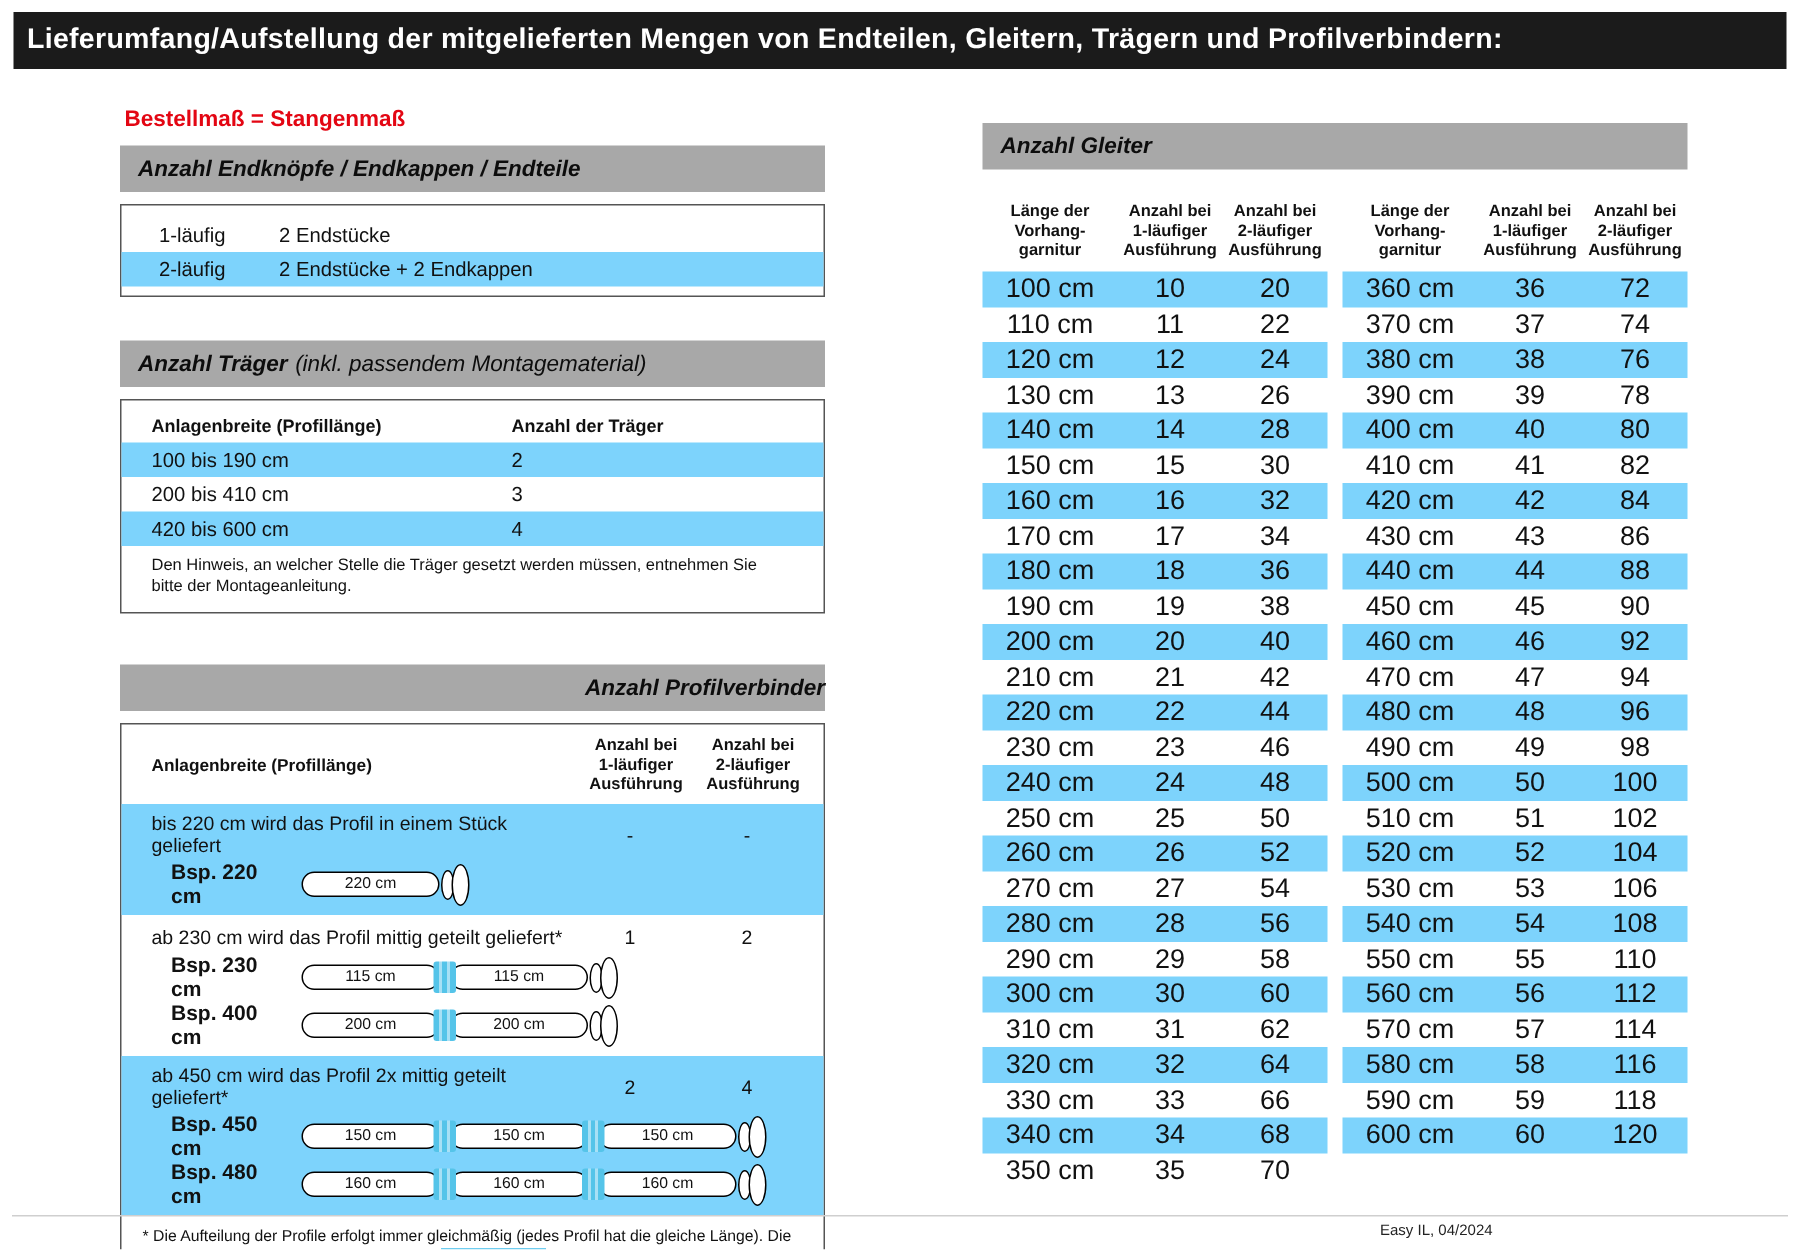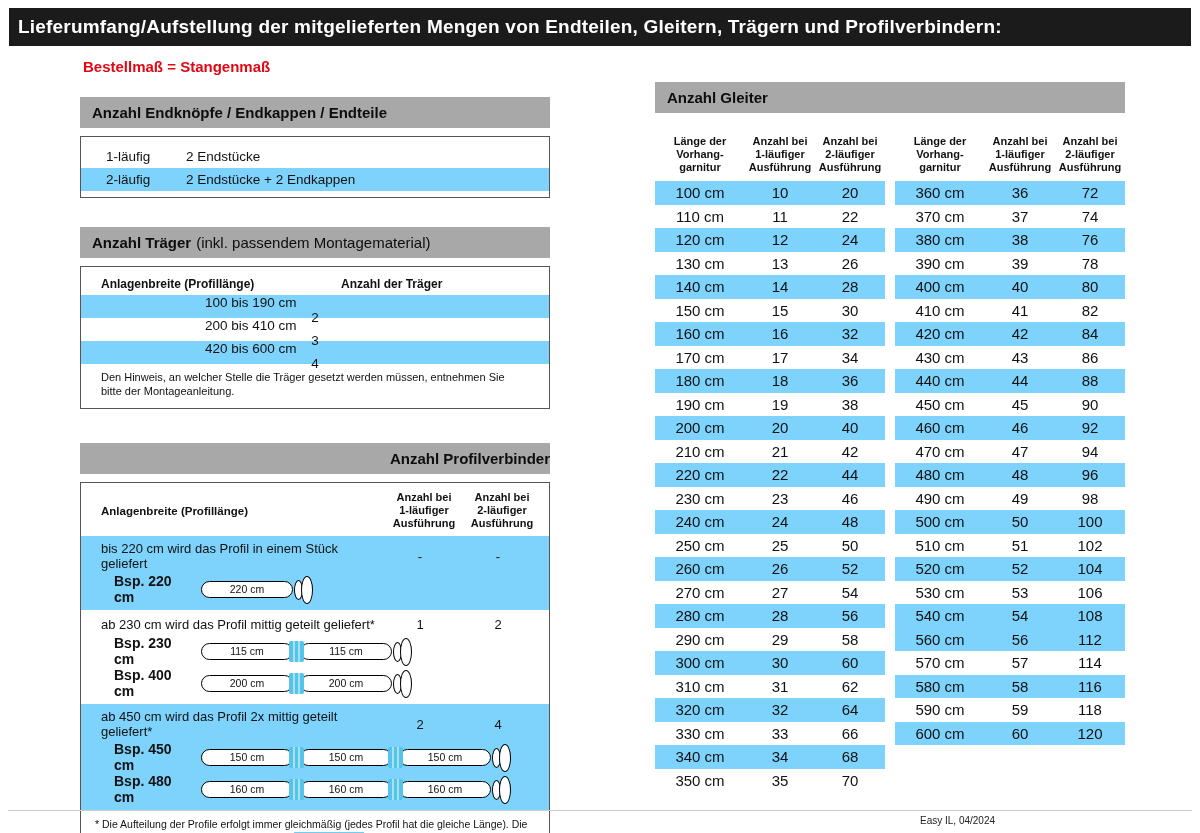--- a/index.html
+++ b/index.html
@@ -9,46 +9,46 @@
     font-family:"Liberation Sans", sans-serif; color:#111; overflow:hidden;
   }
   
   .topbar {
     position:absolute; left:9px; top:8px; width:1182px; height:38px;
     background:#1b1b1b; color:#ffffff; display:flex; align-items:center;
     padding-left:9px; font-size:19px; font-weight:bold; letter-spacing:.2px;
   }
   
   .subtitle {
-    position:absolute; left:83px; top:58px; font-size:15px; font-weight:bold; color:#e30613;
+    position:absolute; left:83px; top:71px; font-size:15px; font-weight:bold; color:#e30613;
   }
   
   .left-col  { position:absolute; left:80px;  top:97px; width:470px; }
   .right-col { position:absolute; left:655px; top:82px; width:470px; }
   
   .sec-header {
     height:31px; background:#a8a8a8; display:flex; align-items:center;
-    padding-left:12px; font-size:15px; font-weight:bold; color:#0d0d0d;
+    padding-left:12px; font-size:15px; font-weight:bold; color:#0d0d0d;font-style:italic;
   }
   .sec-header .normal { font-weight:normal; margin-left:5px; }
   .mt1 { margin-top:29px; }
   .mt2 { margin-top:34px;justify-content:flex-end; }
   
   .box { border:1px solid #555; background:#fff; margin-top:8px; }
   .shade { background:#7dd3fc; }
   
   .endteile-box { padding:8px 0 6px; }
   .simple-row { display:flex; height:23px; align-items:center; font-size:13.5px; }
   .simple-row .c1 { width:105px; padding-left:25px; }
   .simple-row .c2 { flex:1; }
   
   .traeger-box { padding:6px 0 6px; }
   .t-head { display:flex; height:22px; align-items:center; font-size:12px; font-weight:bold; }
   .t-head .c1, .t-row .c1 { width:260px; padding-left:20px; }
-  .t-row { display:flex; height:23px; align-items:center; font-size:13.5px;flex-direction:column; }
+  .t-row { display:flex; height:23px; align-items:center; font-size:13.5px; }
   .t-note { font-size:11px; line-height:13.5px; padding:7px 40px 4px 20px; }
   
   .pv-box { font-size:13px; }
   .pv-flex { flex:1; padding-left:20px; }
   .pv-col { width:78px; text-align:center; flex-shrink:0; }
   .pv-pad { width:8px; flex-shrink:0; }
   .pv-head { display:flex; align-items:flex-end; padding:8px 0 6px 0; }
   .pv-head .pv-flex { font-weight:bold; font-size:11.5px; padding-bottom:13px; }
   .pv-head .pv-col { font-weight:bold; font-size:11px; line-height:13px; }
   .pv-band { padding:5px 4px 7px 0; }
@@ -74,21 +74,21 @@
     border:1.5px solid #000; border-radius:50%; background:#fff;
   }
   .footnote { padding:7px 14px 8px 14px; font-size:10.5px; line-height:14px; }
   .hl { background:#6fcdf0; padding:0 1px; }
   
   .gl-tables { display:flex; gap:10px; margin-top:20px; }
   .gl-table { width:230px; }
   .gl-head { display:flex; align-items:flex-end; padding:2px 0 7px 0; }
   .gl-head > div { font-size:11px; font-weight:bold; text-align:center; line-height:13px; }
   .gl-c1 { width:90px; } .gl-c2 { width:70px; } .gl-c3 { width:70px; }
-  .gl-row { display:flex; height:23.5px; align-items:center; font-size:15px; }
+  .gl-row { display:flex; height:23.5px; align-items:center; font-size:18px; }
   .gl-row > div { text-align:center; }
   
   .bottom-line { position:absolute; left:8px; right:8px; top:810px; border-top:1px solid #cfcfcf; }
   .footer { position:absolute; left:920px; top:815px; font-size:10px; color:#222; }
 </style>
 </head>
 <body>
 
 <div class="page">
 
@@ -503,20 +503,25 @@
             <div class="gl-row">
               <div class="gl-c1">530 cm</div>
               <div class="gl-c2">53</div>
               <div class="gl-c3">106</div>
             </div>
             <div class="gl-row shade">
               <div class="gl-c1">540 cm</div>
               <div class="gl-c2">54</div>
               <div class="gl-c3">108</div>
             </div>
+            <div class="gl-row">
+              <div class="gl-c1">550 cm</div>
+              <div class="gl-c2">55</div>
+              <div class="gl-c3">110</div>
+            </div>
             <div class="gl-row shade">
               <div class="gl-c1">560 cm</div>
               <div class="gl-c2">56</div>
               <div class="gl-c3">112</div>
             </div>
             <div class="gl-row">
               <div class="gl-c1">570 cm</div>
               <div class="gl-c2">57</div>
               <div class="gl-c3">114</div>
             </div>

